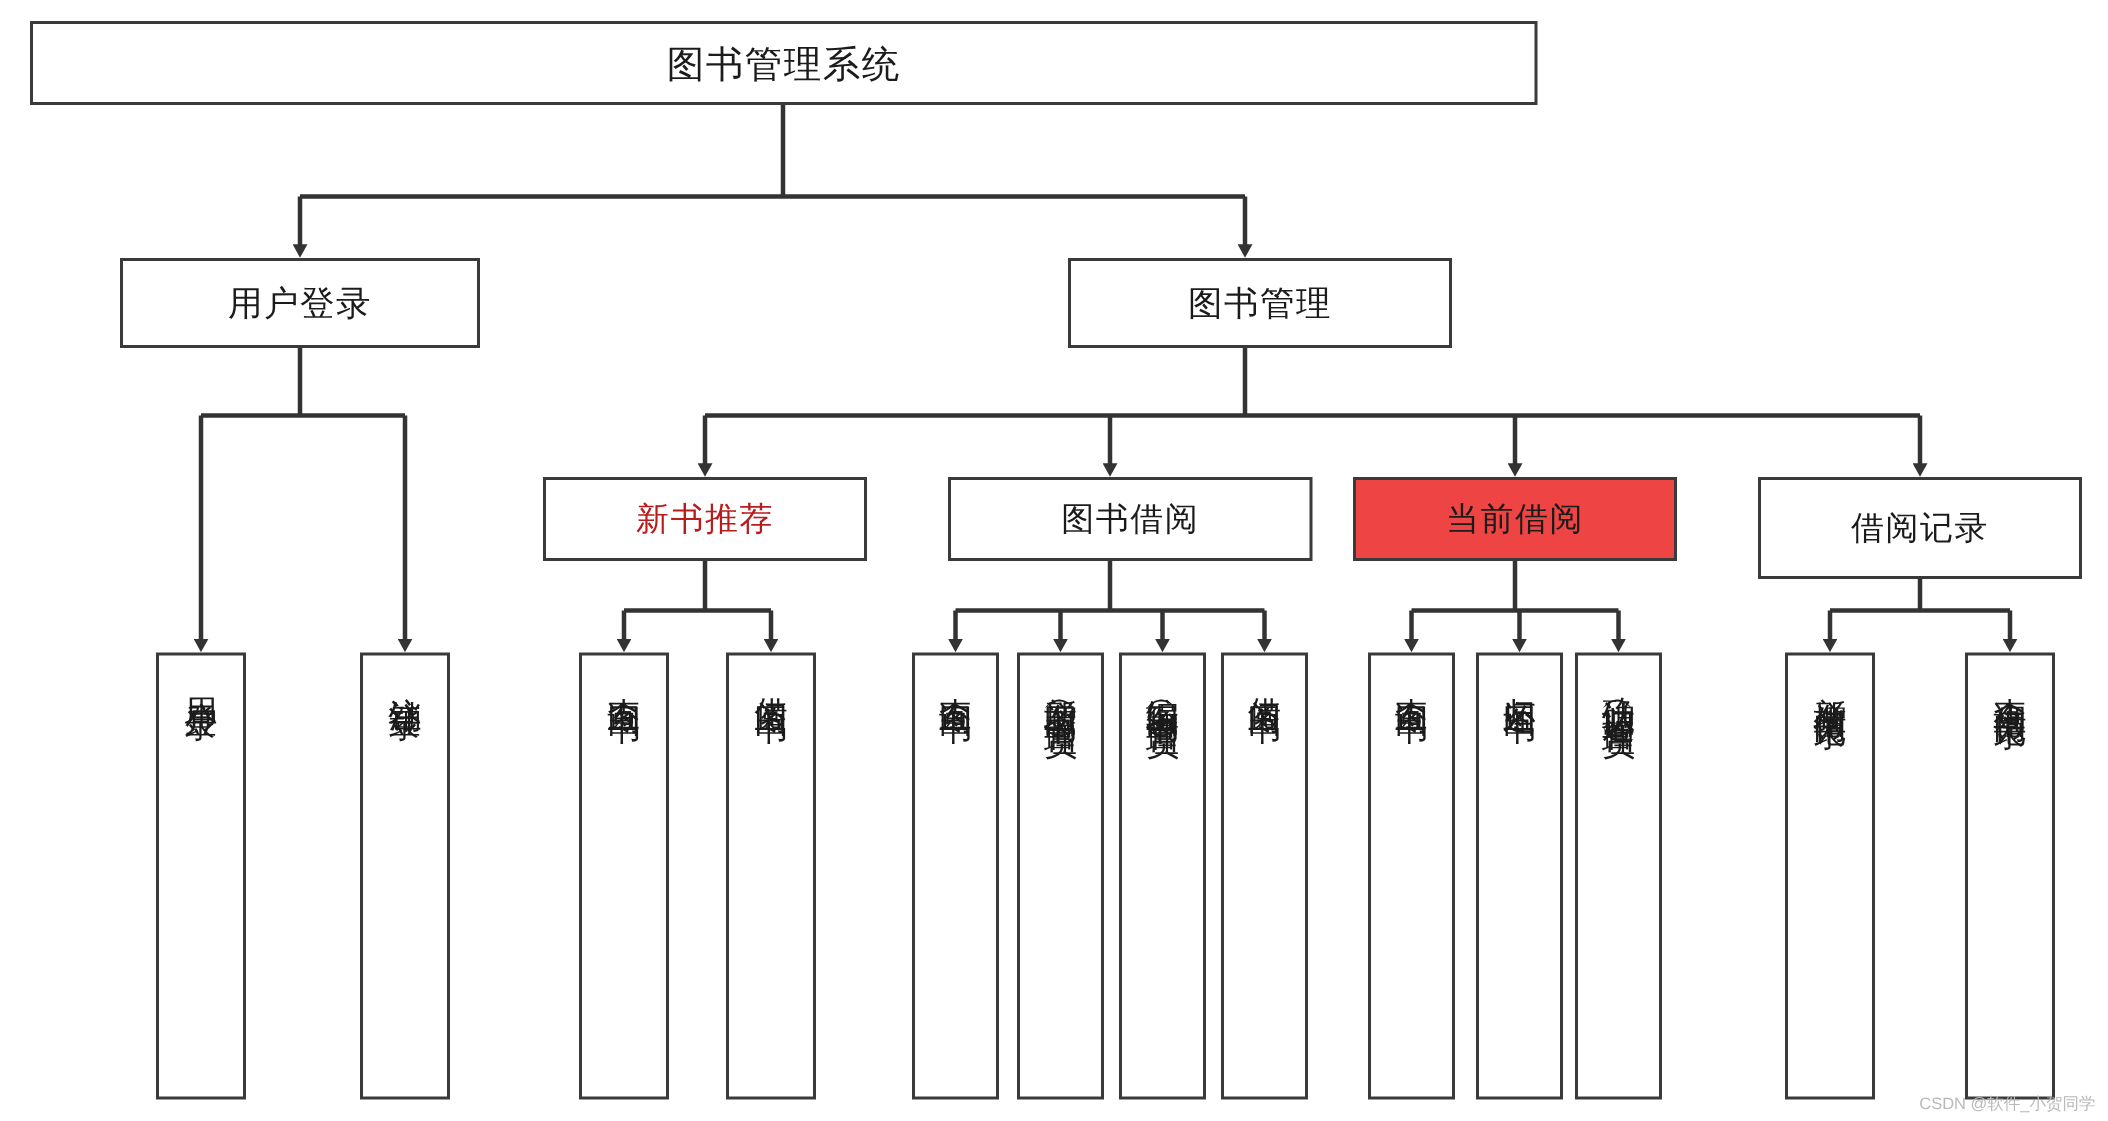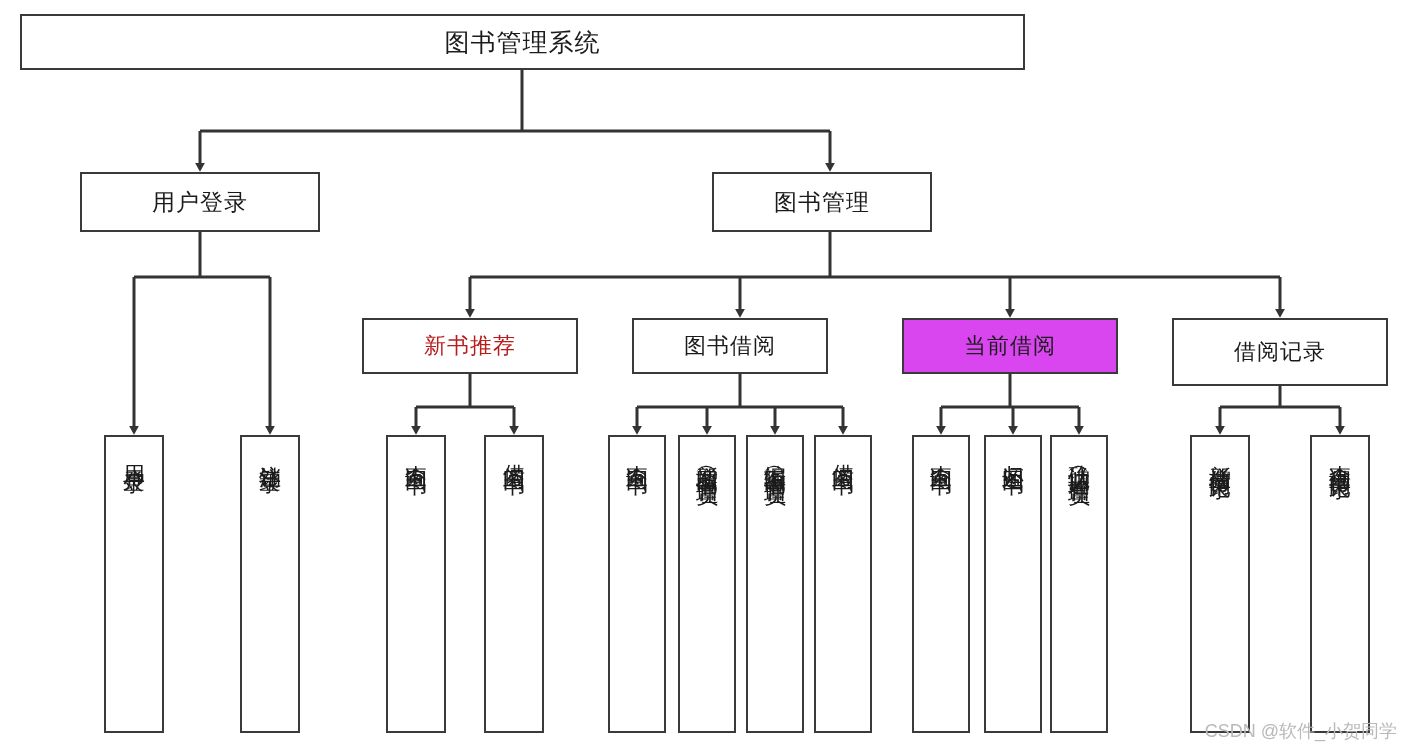--- a/index.html
+++ b/index.html
@@ -64,21 +64,21 @@
     text-orientation: upright;
     letter-spacing: 3px;
     line-height: 1;
     white-space: nowrap;
   }
   
   #watermark {
     position: absolute;
     right: 8px;
     bottom: 4px;
-    font-size: 18px;
+    font-size: 11px;
     color: #b9b9b9;
     white-space: nowrap;
     user-select: none;
   }
 </style>
 </head>
 <body>
 
 <div id="diagram-root" style="width: 1405px; height: 747px; background: rgb(255, 255, 255);">
 
@@ -132,31 +132,31 @@
     </g>
   </svg>
 
   <div class="node node-root" style="left: 20px; top: 14px; width: 1005px; height: 56px; border-color: rgb(58, 58, 58); background: rgb(255, 255, 255); color: rgb(27, 27, 27); justify-content: center;">
     <span>图书管理系统</span>
   </div>
 
   <div class="node node-l1" style="left: 80px; top: 172px; width: 240px; height: 60px; border-color: rgb(58, 58, 58); background: rgb(255, 255, 255); color: rgb(27, 27, 27);">
     <span>用户登录</span>
   </div>
-  <div class="node node-l1" style="left: 712px; top: 172px; width: 220px; height: 60px; border-color: rgb(58, 58, 58); background: rgb(255, 255, 255); color: rgb(27, 27, 27);">
+  <div class="node node-l1" style="left: 712px; top: 172px; width: 256px; height: 60px; border-color: rgb(58, 58, 58); background: rgb(255, 255, 255); color: rgb(27, 27, 27);">
     <span>图书管理</span>
   </div>
 
   <div class="node node-l2" style="left: 362px; top: 318px; width: 216px; height: 56px; border-color: rgb(58, 58, 58); background: rgb(255, 255, 255); color: #b91c1c;">
     <span>新书推荐</span>
   </div>
-  <div class="node node-l2" style="left: 632px; top: 318px; width: 196px; height: 56px; border-color: rgb(58, 58, 58); background: rgb(255, 255, 255); color: rgb(27, 27, 27);">
+  <div class="node node-l2" style="left: 632px; top: 318px; width: 243px; height: 56px; border-color: rgb(58, 58, 58); background: rgb(255, 255, 255); color: rgb(27, 27, 27);">
     <span>图书借阅</span>
   </div>
-  <div class="node node-l2" style="left: 902px; top: 318px; width: 216px; height: 56px; border-color: rgb(58, 58, 58); background: #d946ef; color: rgb(27, 27, 27);">
+  <div class="node node-l2" style="left: 902px; top: 318px; width: 216px; height: 56px; border-color: rgb(58, 58, 58); background: #ef4444; color: rgb(27, 27, 27);">
     <span>当前借阅</span>
   </div>
   <div class="node node-l2" style="left: 1172px; top: 318px; width: 216px; height: 68px; border-color: rgb(58, 58, 58); background: rgb(255, 255, 255); color: rgb(27, 27, 27);">
     <span>借阅记录</span>
   </div>
 
   <div class="node node-leaf" style="left: 104px; top: 435px; width: 60px; height: 298px; border-color: rgb(58, 58, 58); background: rgb(255, 255, 255); color: rgb(27, 27, 27);">
     <span class="vtext">用户登录</span>
   </div>
   <div class="node node-leaf" style="left: 240px; top: 435px; width: 60px; height: 298px; border-color: rgb(58, 58, 58); background: rgb(255, 255, 255); color: rgb(27, 27, 27);">

